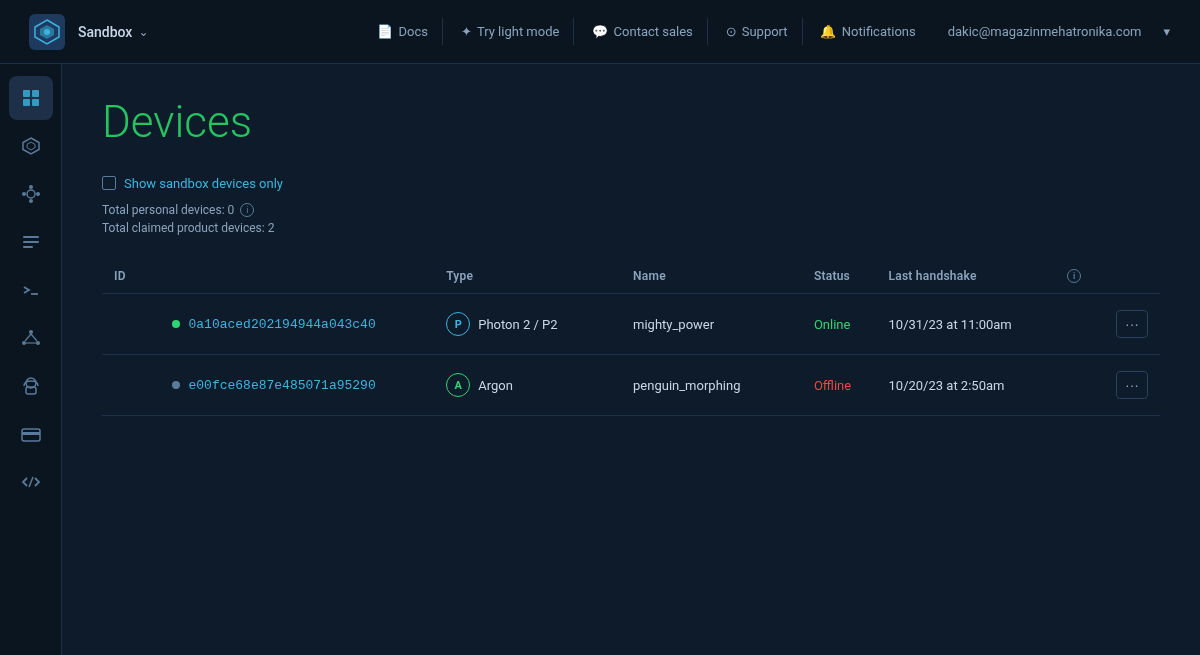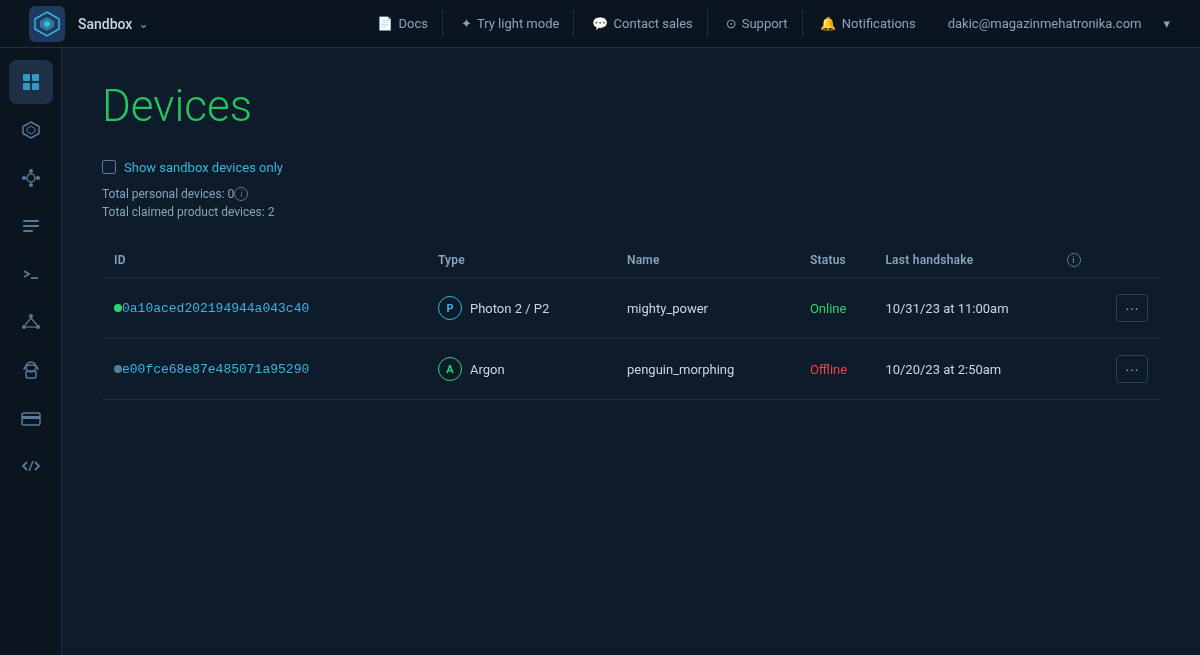--- a/index.html
+++ b/index.html
@@ -13,21 +13,21 @@
       display: flex;
       flex-direction: column;
     }
 
     
     .top-nav {
       display: flex;
       align-items: center;
       background: #0a1520;
       border-bottom: 1px solid #1e3048;
-      height: 48px;
+      height: 64px;
       padding: 0 16px;
       flex-shrink: 0;
     }
     .logo-area {
       display: flex;
       align-items: center;
       width: 62px;
       justify-content: center;
     }
     .logo-svg {
@@ -145,20 +145,21 @@
 
     .stats-area {
       margin-bottom: 24px;
     }
     .stat-line {
       font-size: 12px;
       color: #8aa3bc;
       margin-bottom: 4px;
       display: flex;
       align-items: center;
+      gap: 6px;
     }
     .info-icon {
       width: 14px;
       height: 14px;
       border-radius: 50%;
       border: 1px solid #5a7a9a;
       display: inline-flex;
       align-items: center;
       justify-content: center;
       font-size: 9px;
@@ -196,23 +197,25 @@
     .th-with-icon {
       display: flex;
       align-items: center;
       gap: 6px;
       justify-content: space-between;
     }
 
     .id-cell {
       display: flex;
       align-items: center;
+      gap: 8px;
       font-family: 'Courier New', monospace;
       font-size: 13px;
       color: #39b5e0;
+      justify-content: center;
     }
     .status-dot {
       width: 8px;
       height: 8px;
       border-radius: 50%;
       flex-shrink: 0;
     }
     .dot-online { background: #2ed573; }
     .dot-offline { background: #5a7a9a; }
 

